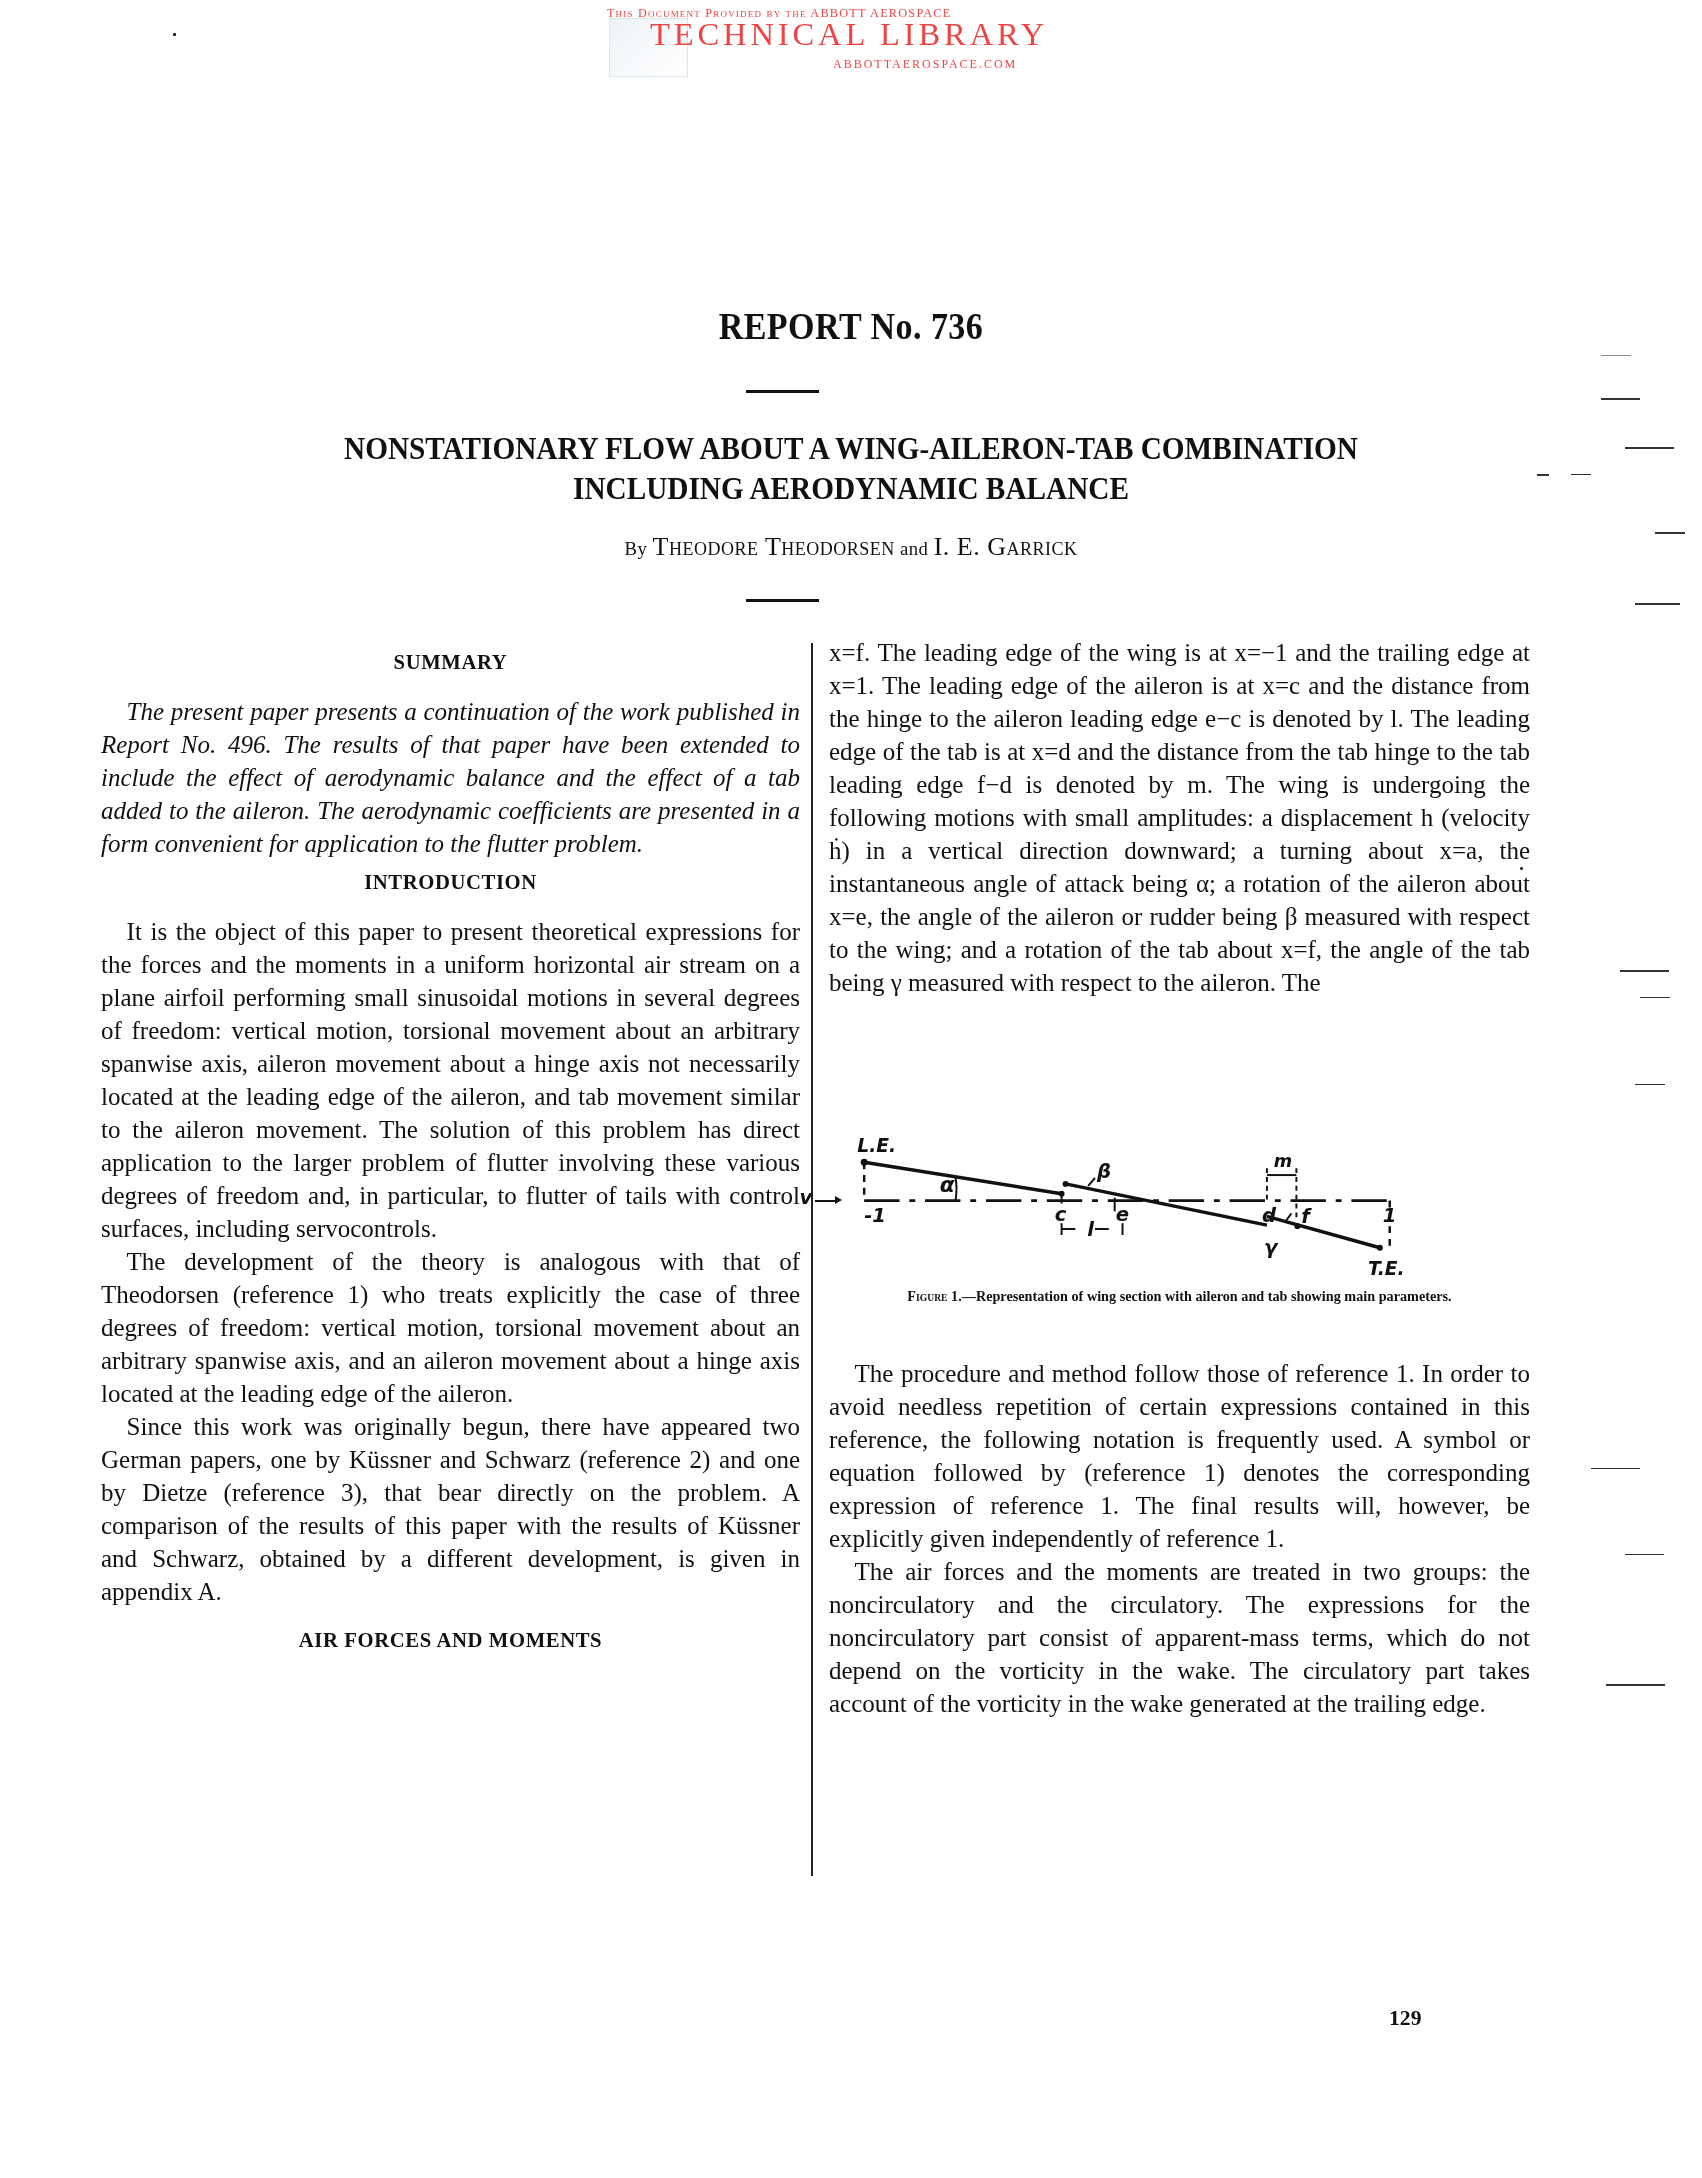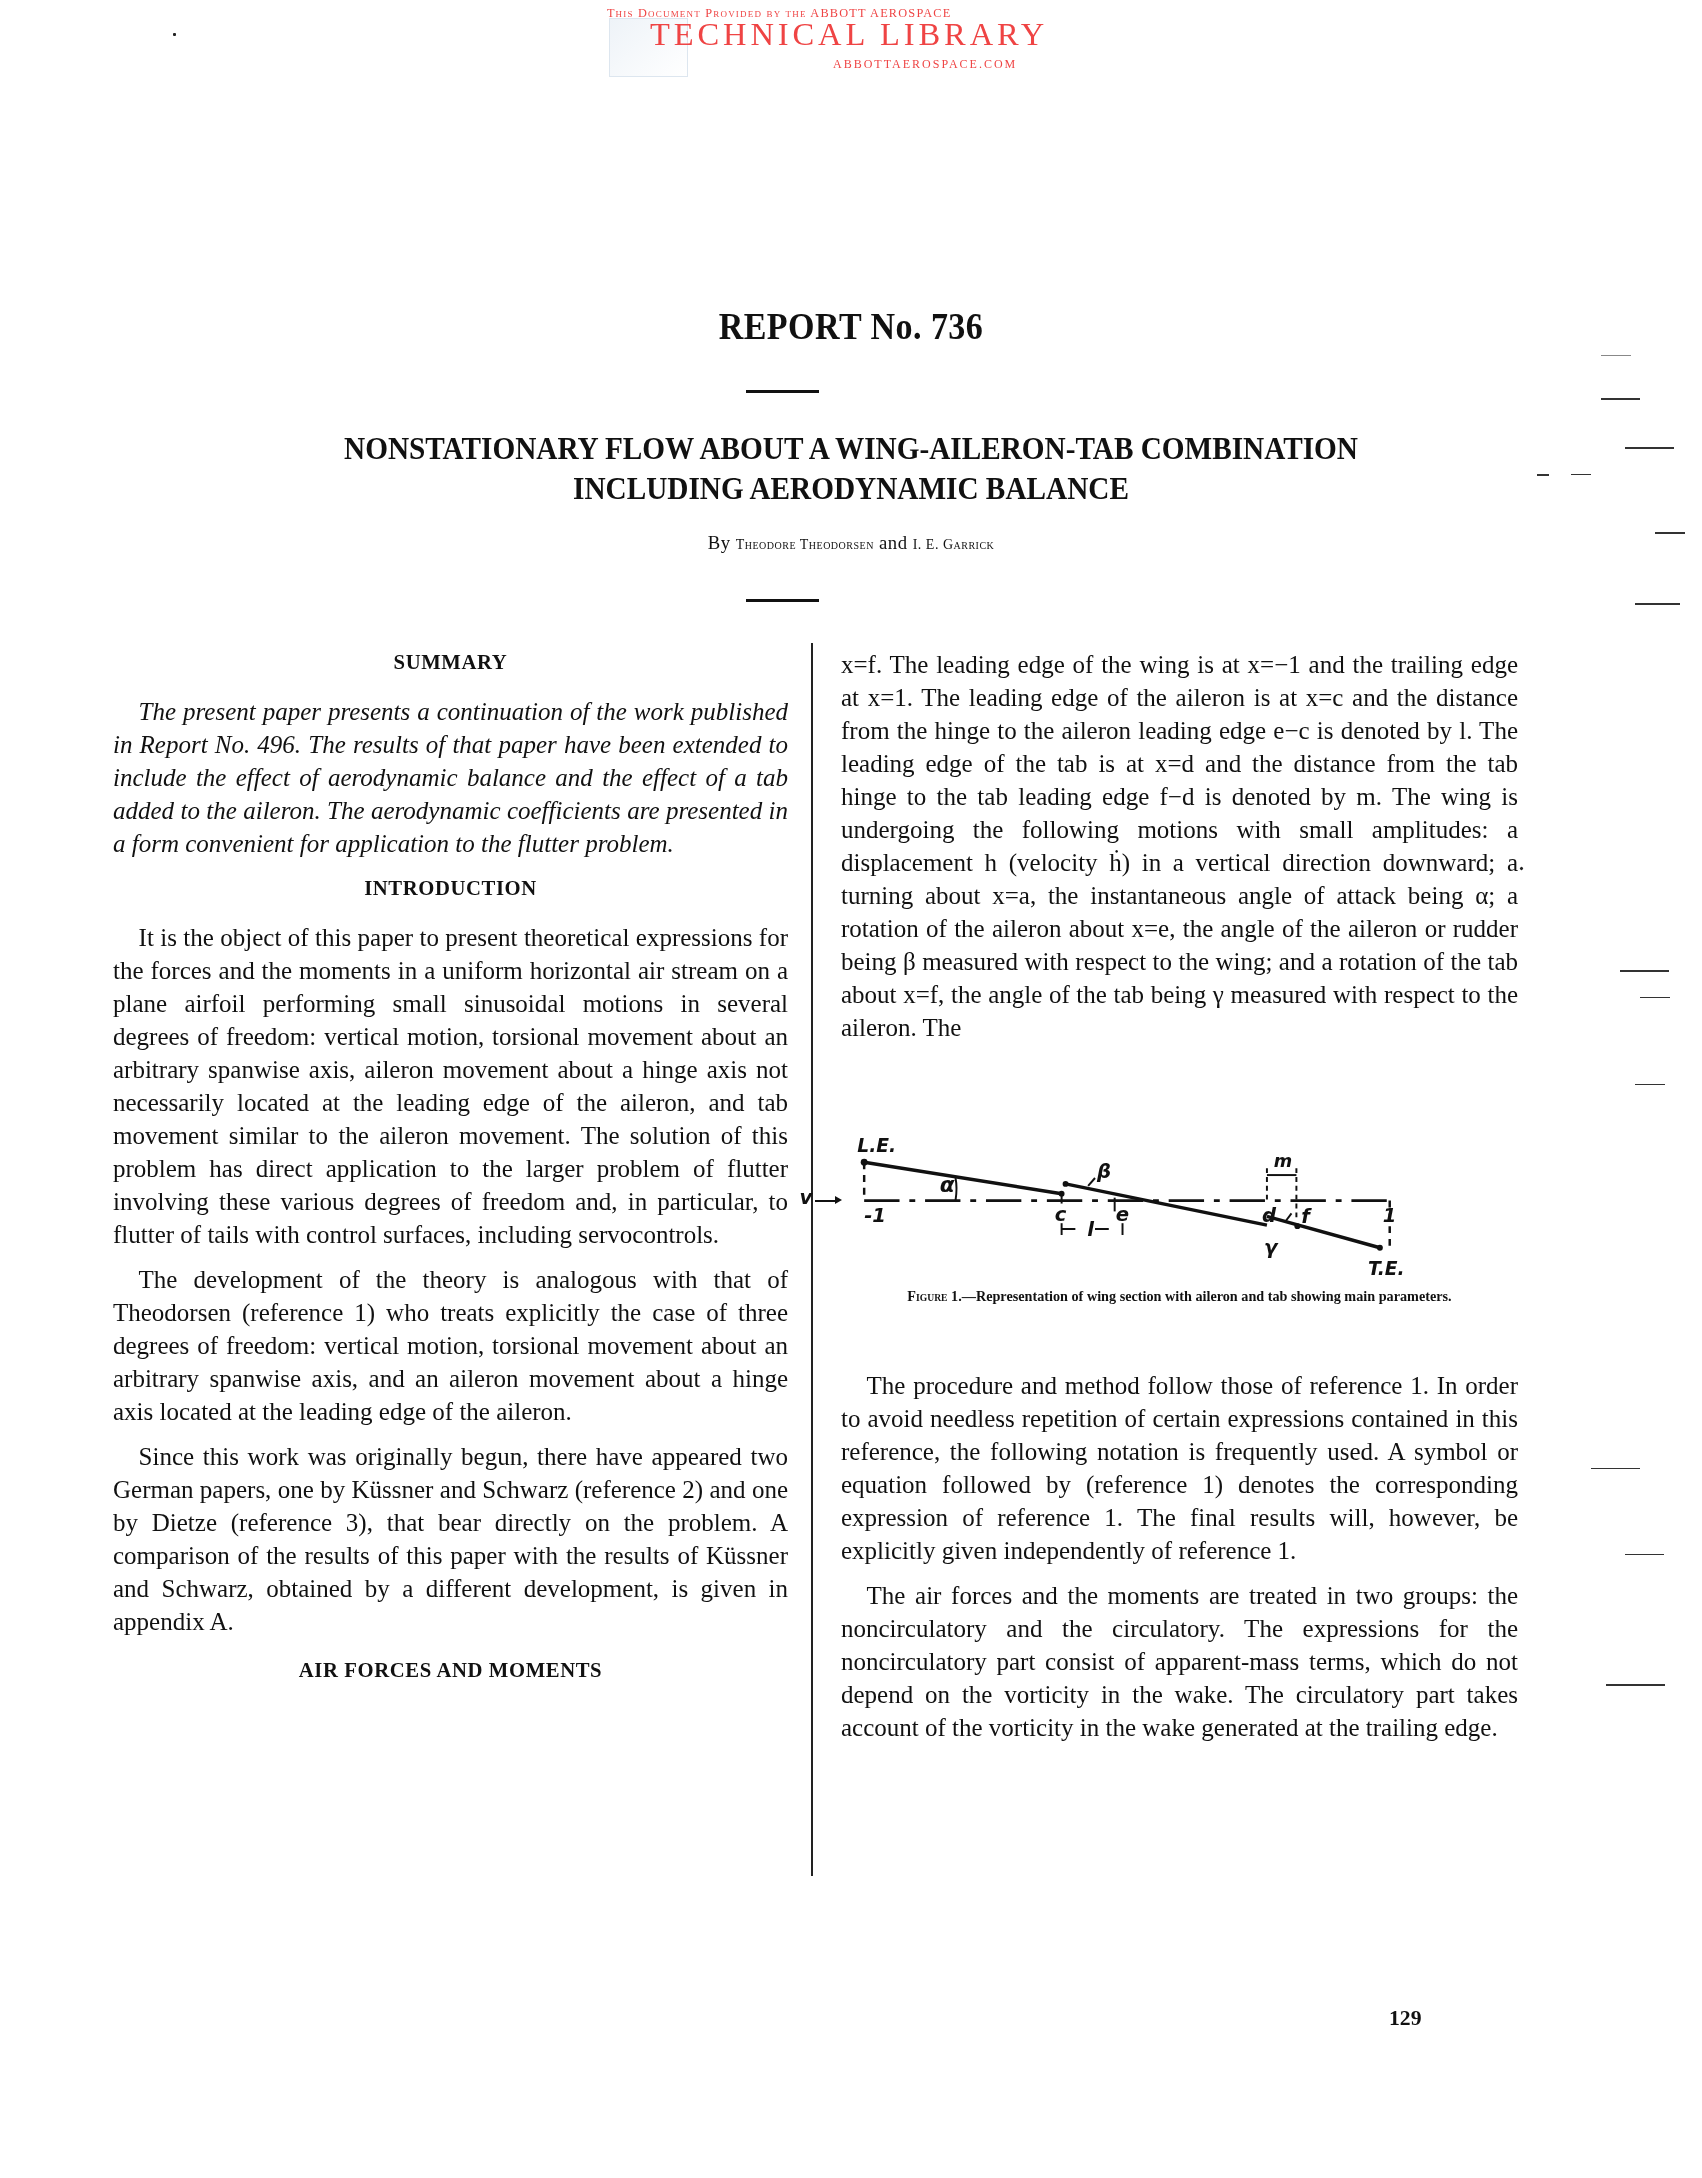--- a/index.html
+++ b/index.html
@@ -13,26 +13,26 @@
   .wm-l2 { position:absolute; left:49px; top:13.8px; font-size:32.5px; letter-spacing:3.9px; white-space:nowrap; line-height:1; }
   .wm-l3 { position:absolute; left:232px; top:53px; font-size:12px; letter-spacing:2px; white-space:nowrap; }
 
   .center { position:absolute; left:0; width:1702px; text-align:center; }
   .report-no { top:305px; font-family:"Liberation Serif","DejaVu Serif",serif; font-weight:bold; font-size:37px; transform:scaleX(0.92); letter-spacing:0.5px; }
   .rule { position:absolute; height:3px; background:#111; }
   .title { font-family:"Liberation Serif","DejaVu Serif",serif; font-weight:bold; font-size:32.5px; transform:scaleX(0.9); line-height:39px; }
   .title1 { top:429px; }
   .title2 { top:469px; }
   .byline { top:532px; font-family:"Liberation Serif","DejaVu Serif",serif; font-size:18.7px; letter-spacing:0.5px; }
-  .byline .sc { font-variant:small-caps; font-size:14px; }
+  .byline .sc { font-variant:small-caps; font-size:26px; }
 
   .col { position:absolute; font-family:"Liberation Serif","DejaVu Serif",serif; font-size:25px; line-height:33px; text-align:justify; hyphens:none; }
   .col-left { left:101px; top:630px; width:699px; }
   .col-right { left:829px; top:636px; width:701px; }
-  .col p { margin:12px; text-indent:25.6px; }
+  .col p { margin:0; text-indent:25.6px; }
   .col p.noindent { text-indent:0; }
   .sec-h { text-align:center; font-weight:bold; font-size:20.7px; letter-spacing:0.6px; margin:16px; line-height:33px; }
   .summary { font-style:italic; }
   .divider { position:absolute; left:811px; top:643px; width:2px; height:1233px; background:#222; }
 
   .figure { position:absolute; left:829px; top:1123px; width:701px; height:227px; }
   .figure svg { position:absolute; left:0; top:0; }
   .fig-cap { position:absolute; left:0; top:165px; width:701px; text-align:center; font-family:"Liberation Serif","DejaVu Serif",serif; font-size:14.8px; font-weight:bold; line-height:16.7px; transform:scaleX(0.96); }
   .fig-cap .sc { font-variant:small-caps; }
   .figlabel { font-family:"DejaVu Sans","Liberation Sans",sans-serif; font-style:italic; font-weight:bold; fill:#111; }

